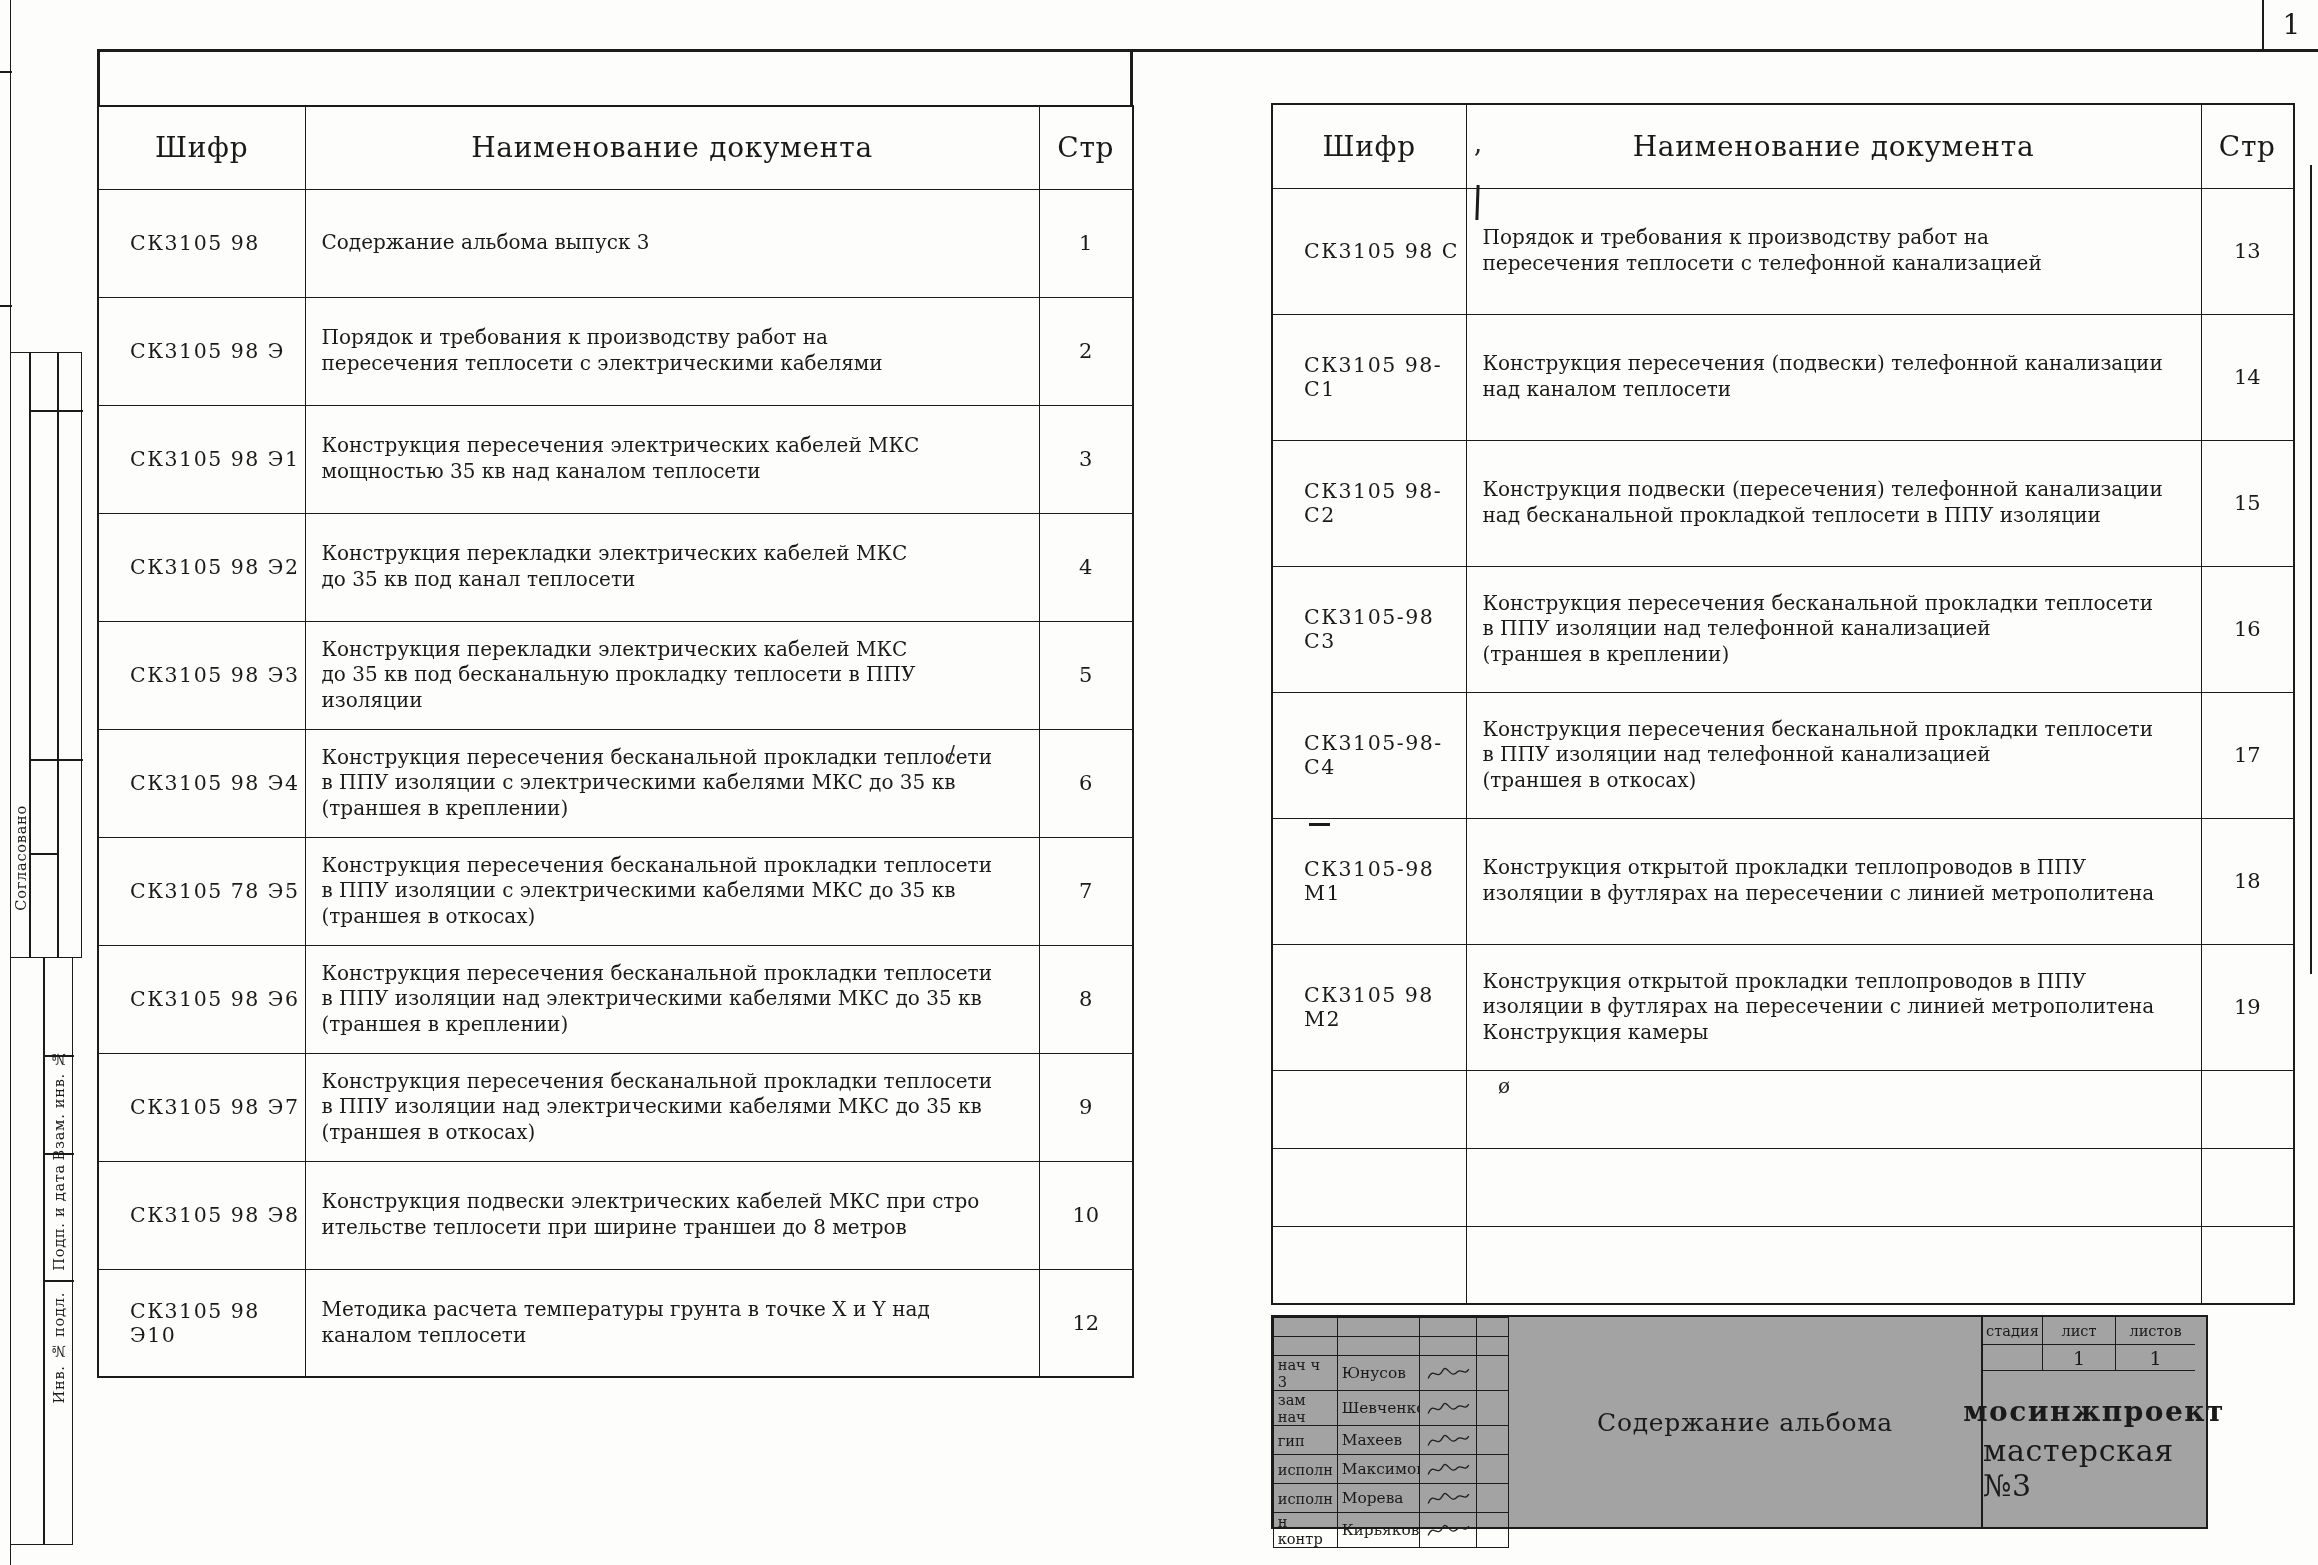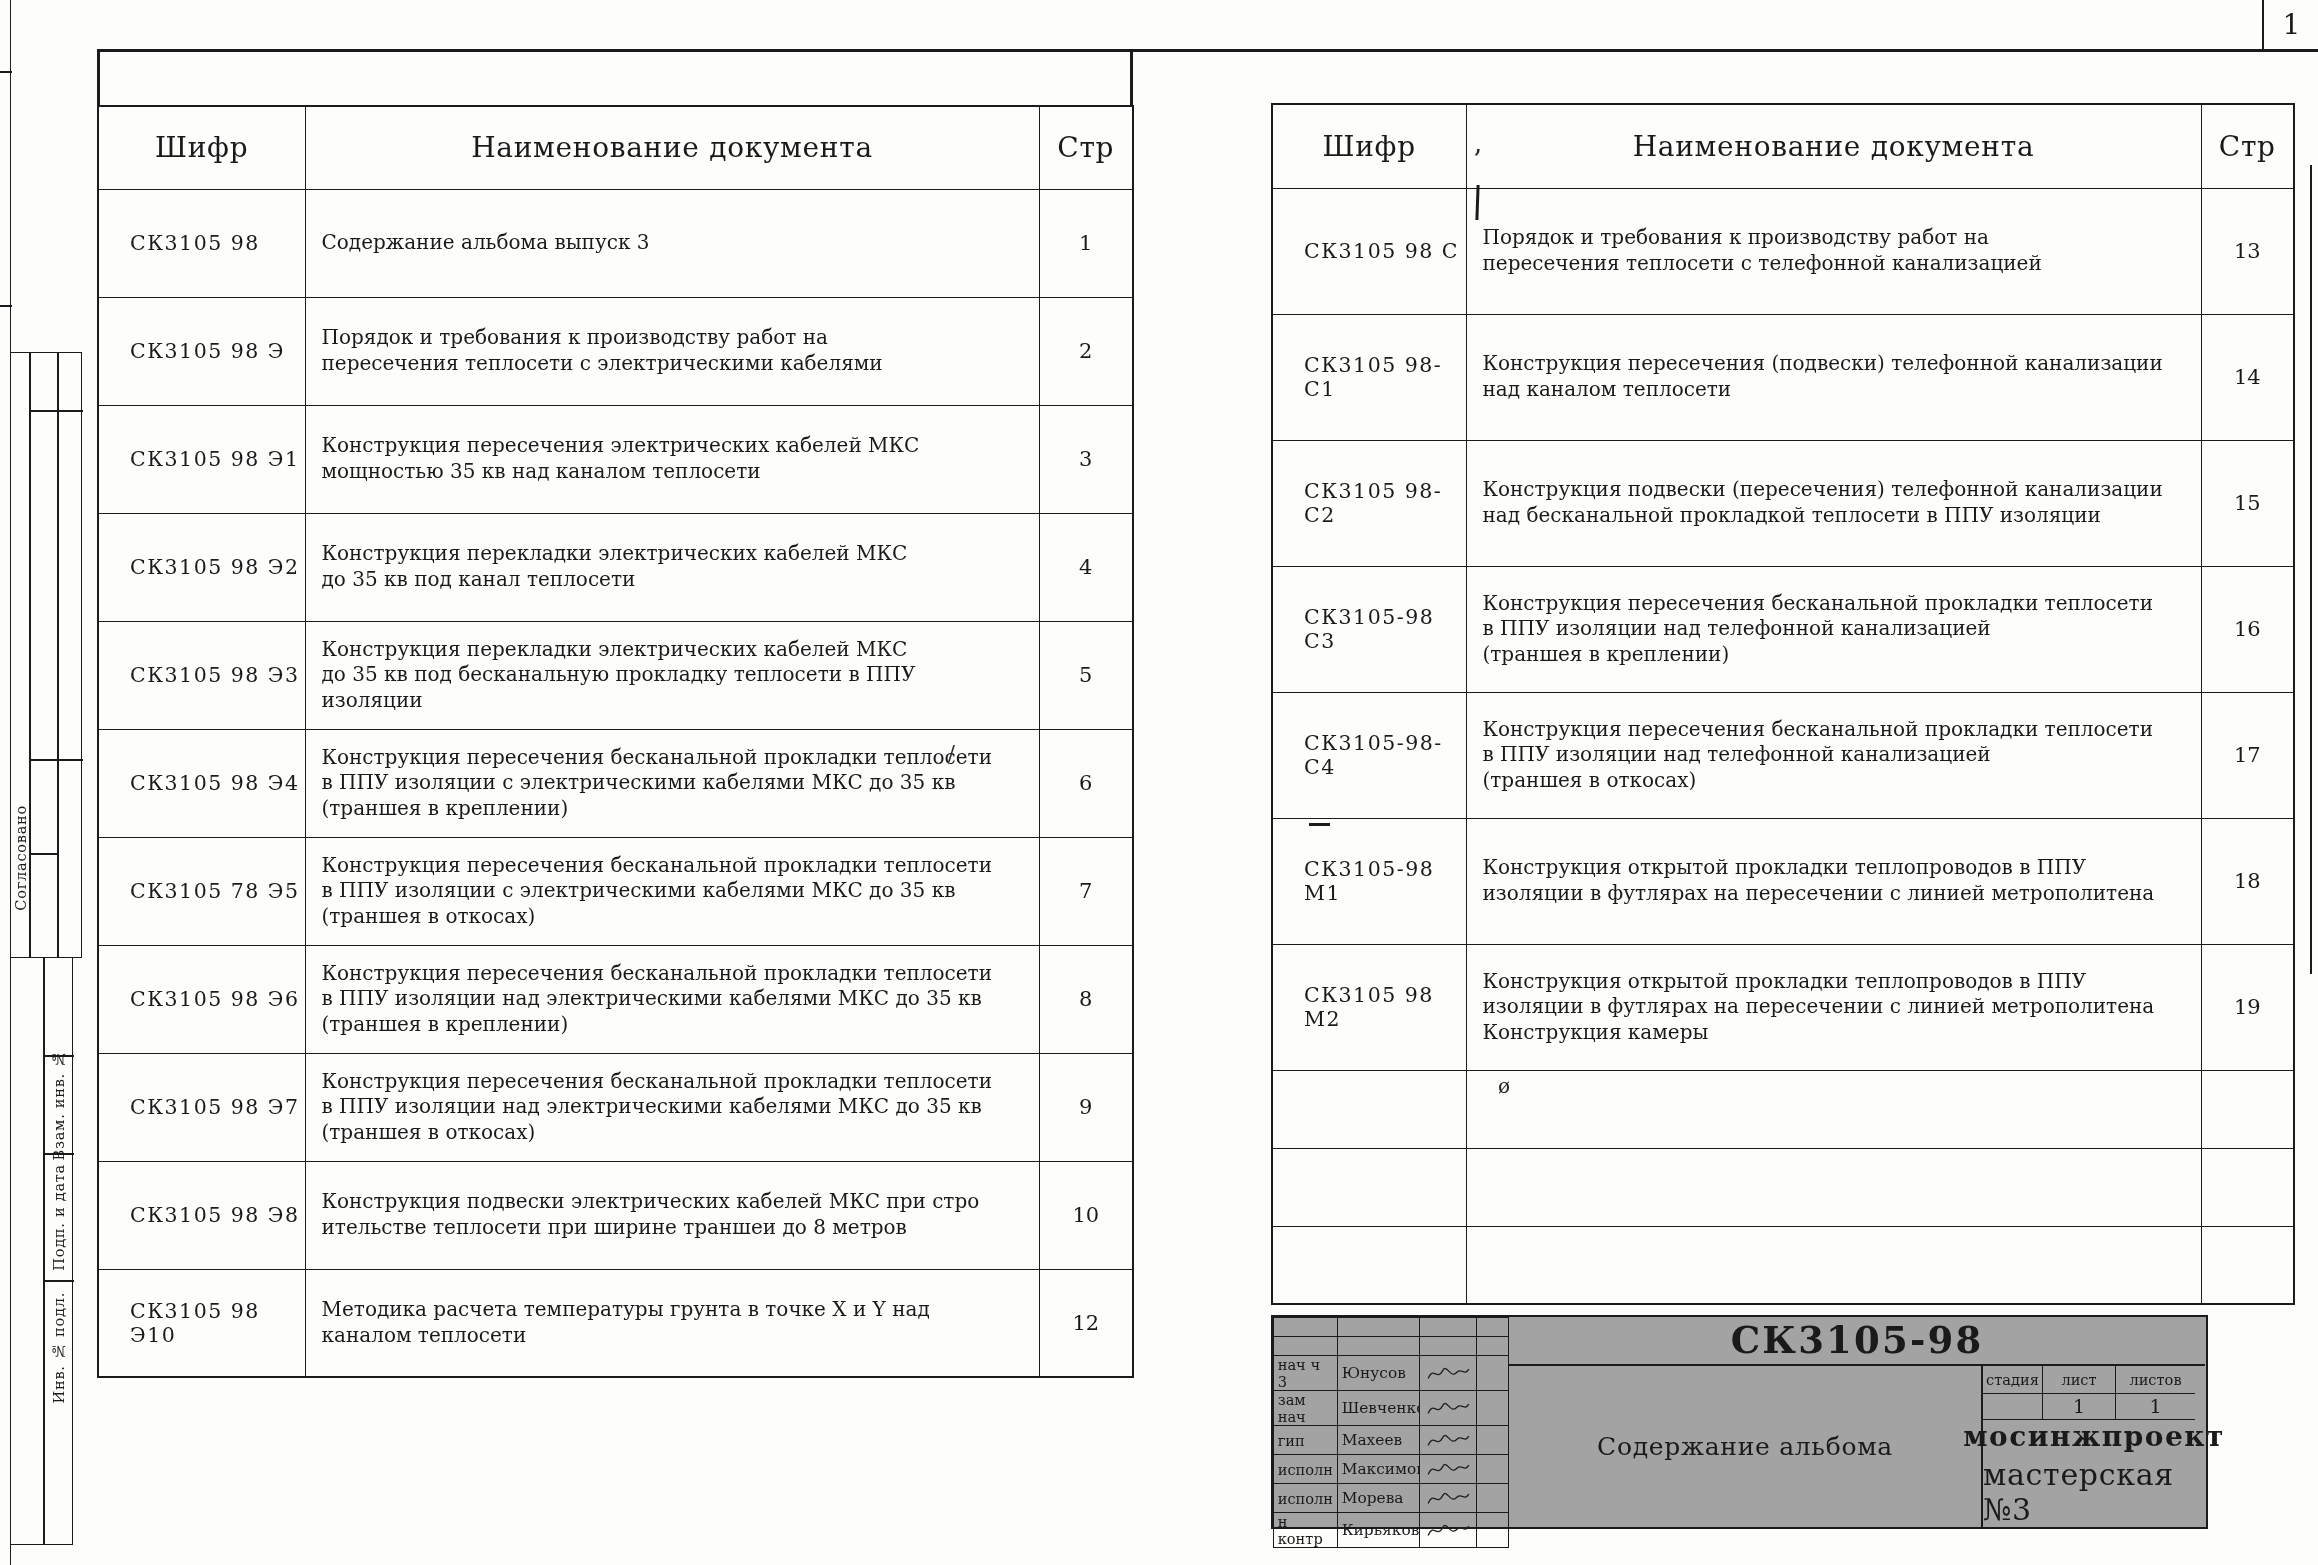--- a/index.html
+++ b/index.html
@@ -328,21 +328,20 @@
             <svg class="squiggle" width="45" height="19" viewBox="0 0 62 26">
               <path d="M3,20 C10,2 15,24 23,9 C29,-2 33,22 43,11 C49,5 53,17 59,7" fill="none" stroke="#1f1f1f" stroke-width="1.8"></path>
             </svg>
           </td>
           <td></td>
         </tr>
         </tbody>
     </table>
 
     <div class="ta">
-      <div class="ta-code">СК3105-98</div>
       <div class="ta-bottom">
         <div class="ta-title">Содержание альбома</div>
         <div class="ta-right">
           <div class="mini-row">
             <div class="mini-cell mini-head w1">стадия</div>
             <div class="mini-cell mini-head w2">лист</div>
             <div class="mini-cell mini-head w3">листов</div>
           </div>
           <div class="mini-row">
             <div class="mini-cell mini-val w1"></div>

